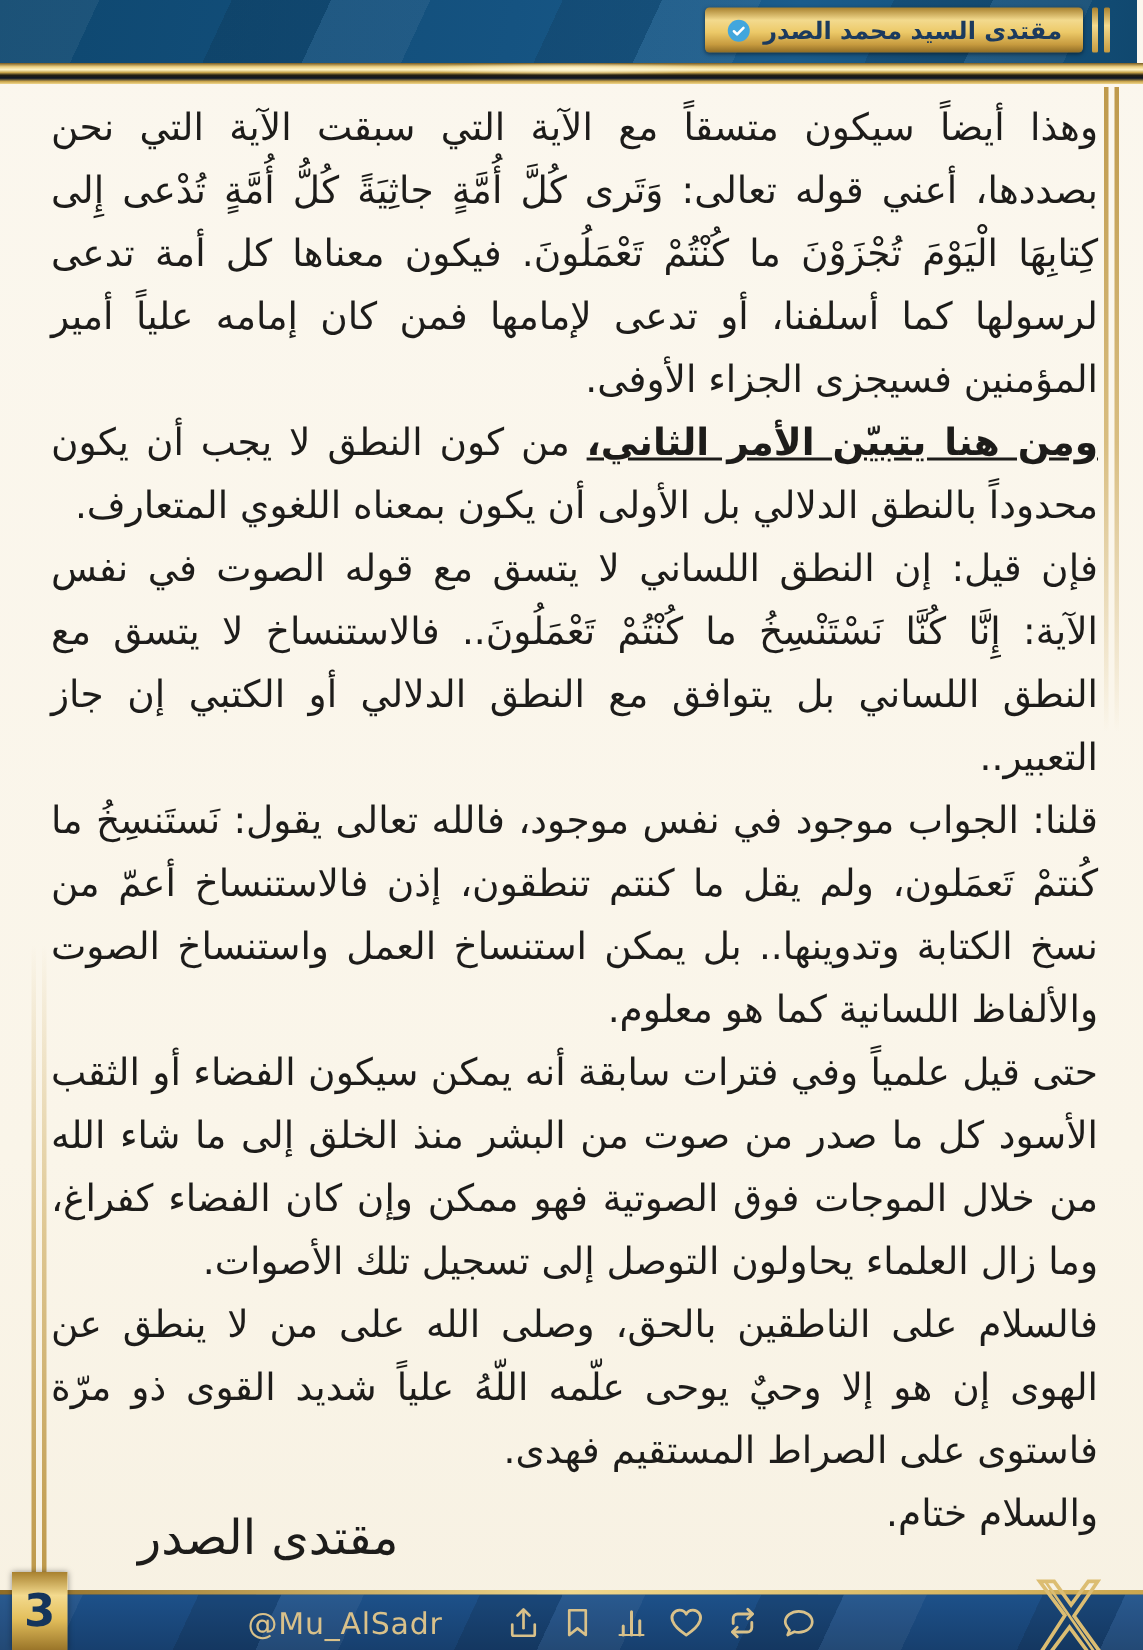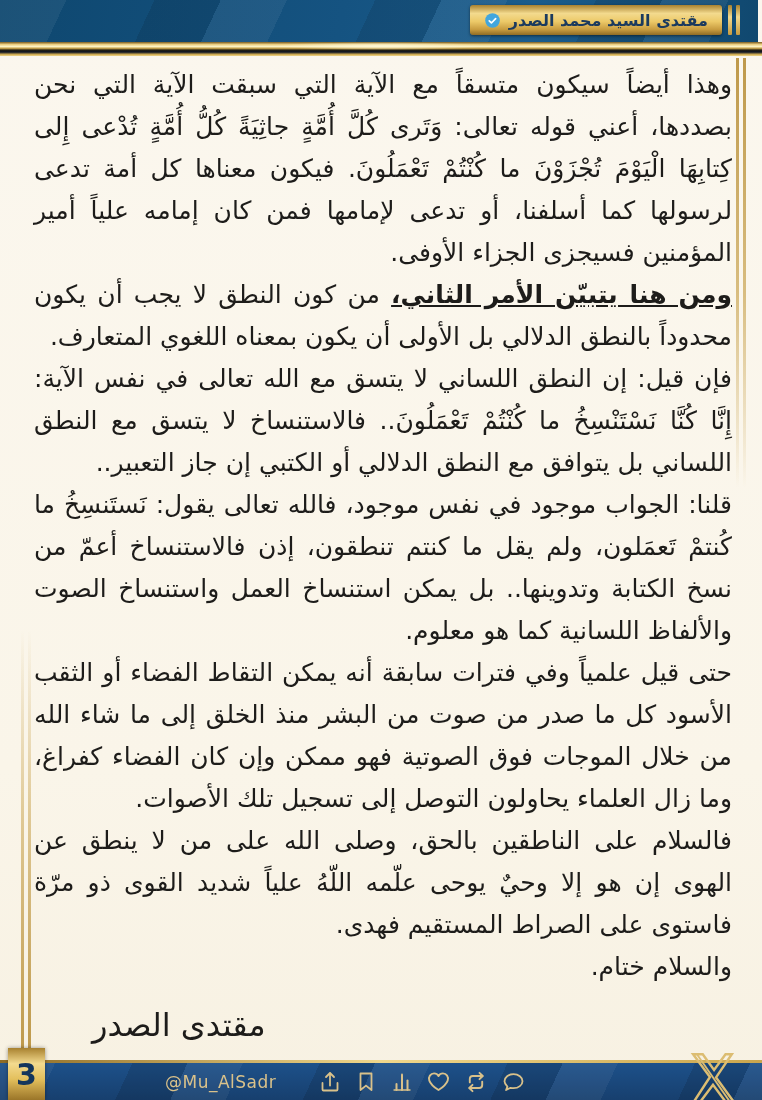--- a/index.html
+++ b/index.html
@@ -71,21 +71,21 @@
   .footer {
     position:absolute; left:0; right:0; bottom:0; height:40px;
     background:
       repeating-linear-gradient(115deg, rgba(255,255,255,0.05) 0 50px, rgba(255,255,255,0) 50px 120px, rgba(0,0,0,0.12) 120px 170px),
       linear-gradient(180deg,#1d518a 0%,#173f6e 100%);
     border-top:3px solid;
     border-image:linear-gradient(90deg,#8f6c25,#f0d78c,#caa64e) 1;
     display:flex; align-items:center;
   }
   .handle {
-    margin-left:165px; color:#d9c18a; font-size:17px; letter-spacing:0.5px; cursor:pointer;
+    margin-left:165px; color:#d9c18a; font-size:20px; letter-spacing:0.5px; cursor:pointer;
   }
   .actions { display:flex; align-items:center; gap:12px; margin-left:42px; }
   .actions svg { display:block; cursor:pointer; }
   .x-logo { position:absolute; right:18px; bottom:-4px; cursor:pointer; }
 </style>
 </head>
 <body>
 
 <div class="page">
 
@@ -111,23 +111,23 @@
       <span></span>
     </div>
   <div class="rule rule-left">
       <span></span>
       <span></span>
     </div>
 
   <div class="body-text" id="paragraphs">
       <p>وهذا أيضاً سيكون متسقاً مع الآية التي سبقت الآية التي نحن بصددها، أعني قوله تعالى: وَتَرى كُلَّ أُمَّةٍ جاثِيَةً كُلُّ أُمَّةٍ تُدْعى إِلى كِتابِهَا الْيَوْمَ تُجْزَوْنَ ما كُنْتُمْ تَعْمَلُونَ. فيكون معناها كل أمة تدعى لرسولها كما أسلفنا، أو تدعى لإمامها فمن كان إمامه علياً أمير المؤمنين فسيجزى الجزاء الأوفى.</p>
       <p><strong>ومن هنا يتبيّن الأمر الثاني،</strong> من كون النطق لا يجب أن يكون محدوداً بالنطق الدلالي بل الأولى أن يكون بمعناه اللغوي المتعارف.</p>
-      <p>فإن قيل: إن النطق اللساني لا يتسق مع الله تعالى في نفس الآية: إِنَّا كُنَّا نَسْتَنْسِخُ ما كُنْتُمْ تَعْمَلُونَ.. فالاستنساخ لا يتسق مع النطق اللساني بل يتوافق مع النطق الدلالي أو الكتبي إن جاز التعبير..</p>
+      <p>فإن قيل: إن النطق اللساني لا يتسق مع قوله الصوت في نفس الآية: إِنَّا كُنَّا نَسْتَنْسِخُ ما كُنْتُمْ تَعْمَلُونَ.. فالاستنساخ لا يتسق مع النطق اللساني بل يتوافق مع النطق الدلالي أو الكتبي إن جاز التعبير..</p>
       <p>قلنا: الجواب موجود في نفس موجود، فالله تعالى يقول: نَستَنسِخُ ما كُنتمْ تَعمَلون، ولم يقل ما كنتم تنطقون، إذن فالاستنساخ أعمّ من نسخ الكتابة وتدوينها.. بل يمكن استنساخ العمل واستنساخ الصوت والألفاظ اللسانية كما هو معلوم.</p>
-      <p>حتى قيل علمياً وفي فترات سابقة أنه يمكن التقاط الفضاء أو الثقب الأسود كل ما صدر من صوت من البشر منذ الخلق إلى ما شاء الله من خلال الموجات فوق الصوتية فهو ممكن وإن كان الفضاء كفراغ، وما زال العلماء يحاولون التوصل إلى تسجيل تلك الأصوات.</p>
+      <p>حتى قيل علمياً وفي فترات سابقة أنه يمكن سيكون الفضاء أو الثقب الأسود كل ما صدر من صوت من البشر منذ الخلق إلى ما شاء الله من خلال الموجات فوق الصوتية فهو ممكن وإن كان الفضاء كفراغ، وما زال العلماء يحاولون التوصل إلى تسجيل تلك الأصوات.</p>
       <p>فالسلام على الناطقين بالحق، وصلى الله على من لا ينطق عن الهوى إن هو إلا وحيٌ يوحى علّمه اللّهُ علياً شديد القوى ذو مرّة فاستوى على الصراط المستقيم فهدى.</p>
       <p>والسلام ختام.</p>
     </div>
   <div class="signature">مقتدى الصدر</div>
 
   <div class="page-num">
     <span>3</span>
   </div>
 
   <div class="footer">

